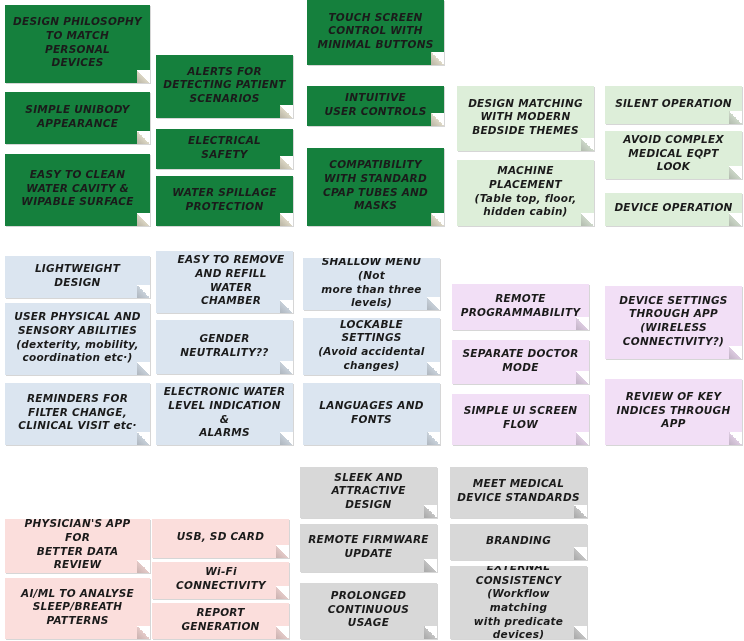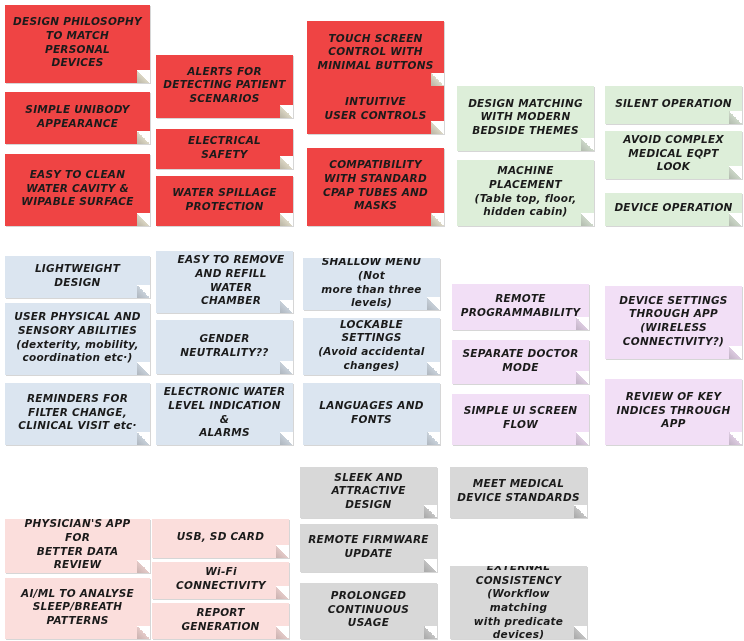--- a/index.html
+++ b/index.html
@@ -49,21 +49,21 @@
     position: absolute;
     right: 0;
     bottom: 0;
     width: 13px;
     height: 13px;
     background: linear-gradient(225deg, #ffffff 0%, #ffffff 50%, #c9c7bf 50%, #b6b4ac 78%, #a9a7a0 100%);
     pointer-events: none;
   }
 
   
-  .c-cream { background: #ef4444; }
+  .c-cream { background: #15803d; }
   .c-cream::after { background: linear-gradient(225deg, #ffffff 0%, #ffffff 50%, #ddd8c6 50%, #c6c1b0 80%, #bab5a4 100%); }
 
   .c-green { background: #ddeed9; }
   .c-green::after { background: linear-gradient(225deg, #ffffff 0%, #ffffff 50%, #cdd8c9 50%, #bcc6b8 80%, #b2bbae 100%); }
 
   .c-blue { background: #dbe5f0; }
   .c-blue::after { background: linear-gradient(225deg, #ffffff 0%, #ffffff 50%, #c8d1da 50%, #b8c0c9 80%, #aeb6be 100%); }
 
   .c-purple { background: #f2dff6; }
   .c-purple::after { background: linear-gradient(225deg, #ffffff 0%, #ffffff 50%, #ddcce1 50%, #ccbcd0 80%, #c2b3c6 100%); }
@@ -97,26 +97,26 @@
 DETECTING PATIENT
 SCENARIOS</span>
     </div>
     <div class="card c-cream" style="left: 156px; top: 129px; width: 137px; height: 40px;">
       <span class="txt">ELECTRICAL SAFETY</span>
     </div>
     <div class="card c-cream" style="left: 156px; top: 176px; width: 137px; height: 50px;">
       <span class="txt">WATER SPILLAGE
 PROTECTION</span>
     </div>
-    <div class="card c-cream" style="left: 307px; top: 21px; width: 137px; height: 65px;">
+    <div class="card c-cream" style="left: 307px; top: 0; width: 137px; height: 65px;">
       <span class="txt">TOUCH SCREEN
 CONTROL WITH
 MINIMAL BUTTONS</span>
     </div>
-    <div class="card c-cream" style="left: 307px; top: 86px; width: 137px; height: 48px;">
+    <div class="card c-cream" style="left: 307px; top: 86px; width: 137px; height: 40px;">
       <span class="txt">INTUITIVE
 USER CONTROLS</span>
     </div>
     <div class="card c-cream" style="left: 307px; top: 148px; width: 137px; height: 78px;">
       <span class="txt">COMPATIBILITY
 WITH STANDARD
 CPAP TUBES AND
 MASKS</span>
     </div>
     <div class="card c-green" style="left: 457px; top: 86px; width: 137px; height: 65px;">
@@ -230,19 +230,22 @@
 UPDATE</span>
     </div>
     <div class="card c-grey" style="left: 300px; top: 583px; width: 137px; height: 56px;">
       <span class="txt">PROLONGED
 CONTINUOUS USAGE</span>
     </div>
     <div class="card c-grey" style="left: 450px; top: 467px; width: 137px; height: 51px;">
       <span class="txt">MEET MEDICAL
 DEVICE STANDARDS</span>
     </div>
+    <div class="card c-grey" style="left: 450px; top: 524px; width: 137px; height: 36px;">
+      <span class="txt">BRANDING</span>
+    </div>
     <div class="card c-grey" style="left: 450px; top: 566px; width: 137px; height: 73px;">
       <span class="txt">EXTERNAL
 CONSISTENCY
 (Workflow matching
 with predicate devices)</span>
     </div>
   </div>
 
 </body></html>

